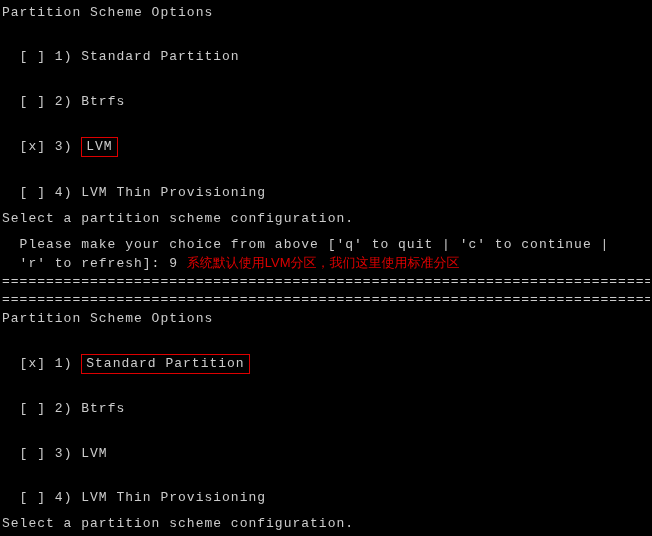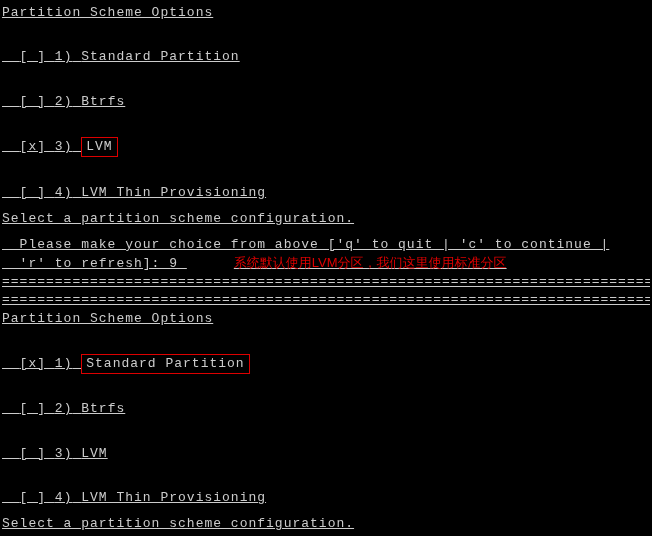--- a/index.html
+++ b/index.html
@@ -8,32 +8,31 @@
     color: #ccc;
     font-family: "Consolas", "Courier New", monospace;
     font-size: 13px;
     line-height: 1.4;
     letter-spacing: 1px;
     width: 652px;
     height: 536px;
     overflow: hidden;
     padding: 4px 2px;
   }
-  .line { white-space: pre; text-decoration: underline; }
+  .line { white-space: pre; }
   .red-box {
     border: 1px solid #d00;
     padding: 0 4px;
     display: inline-block;
   }
   .annotation {
     color: #d00;
     letter-spacing: 0;
     font-family: "Microsoft YaHei", sans-serif;
     font-size: 13px;
-    margin-left: 47px;
   }
   .divider {
     white-space: nowrap;
     overflow: hidden;
   }
   .gap { height: 8px; }
 </style>
 </head>
 <body>
 

